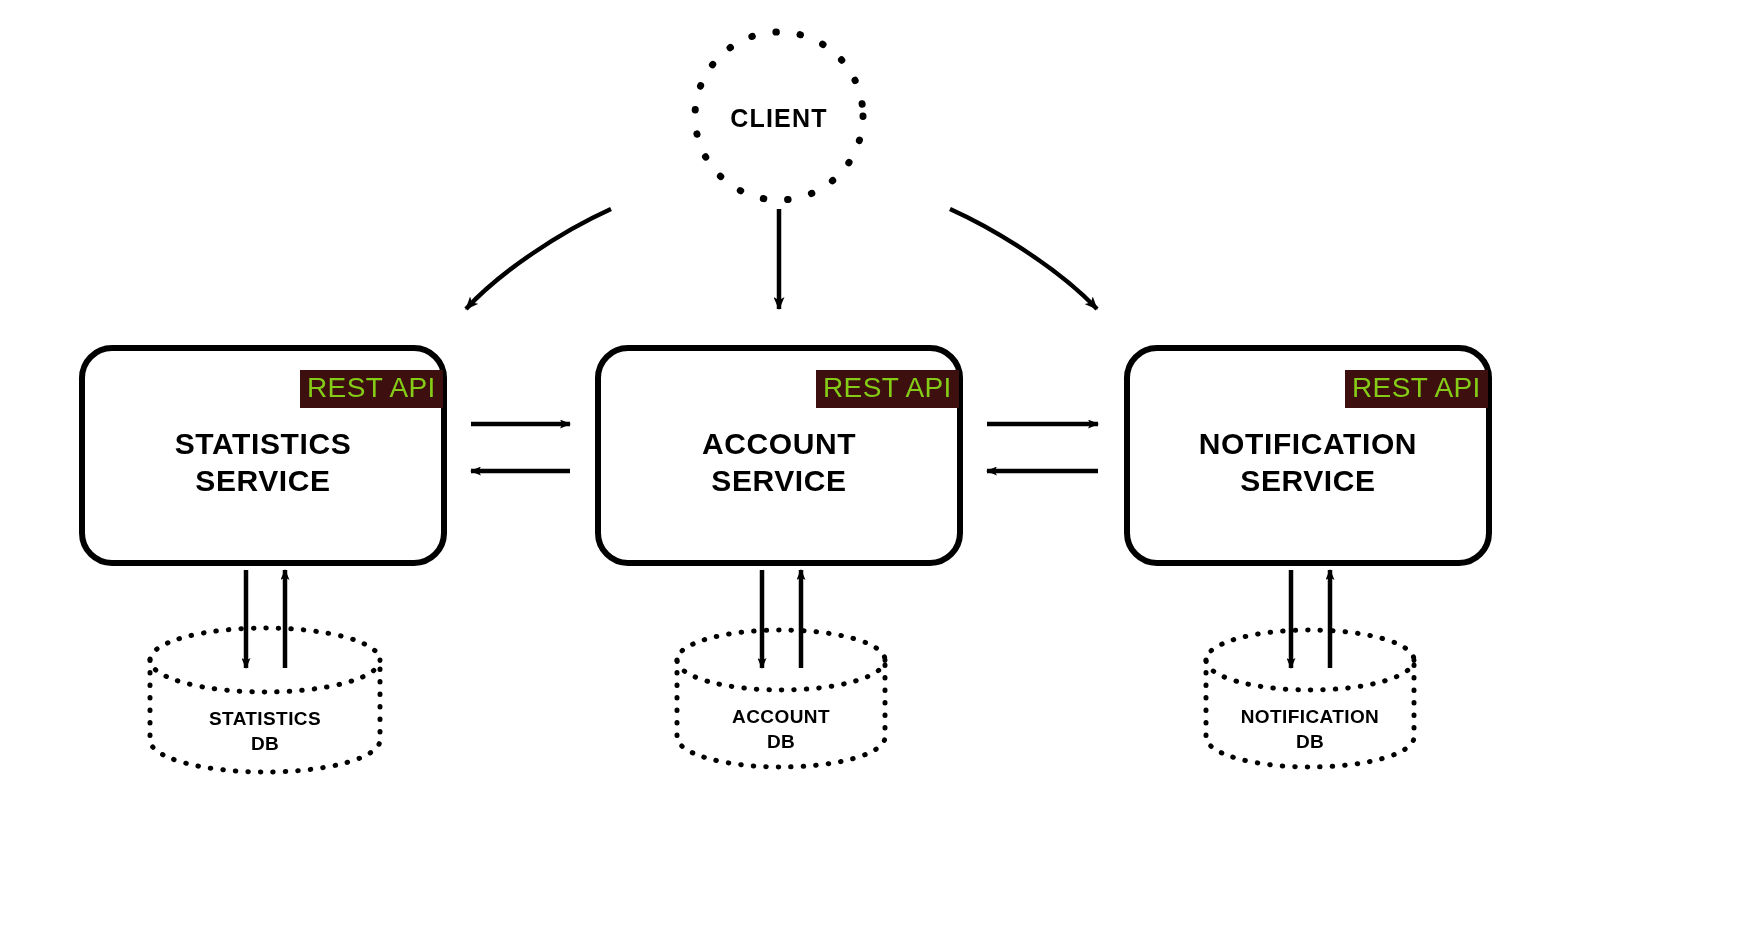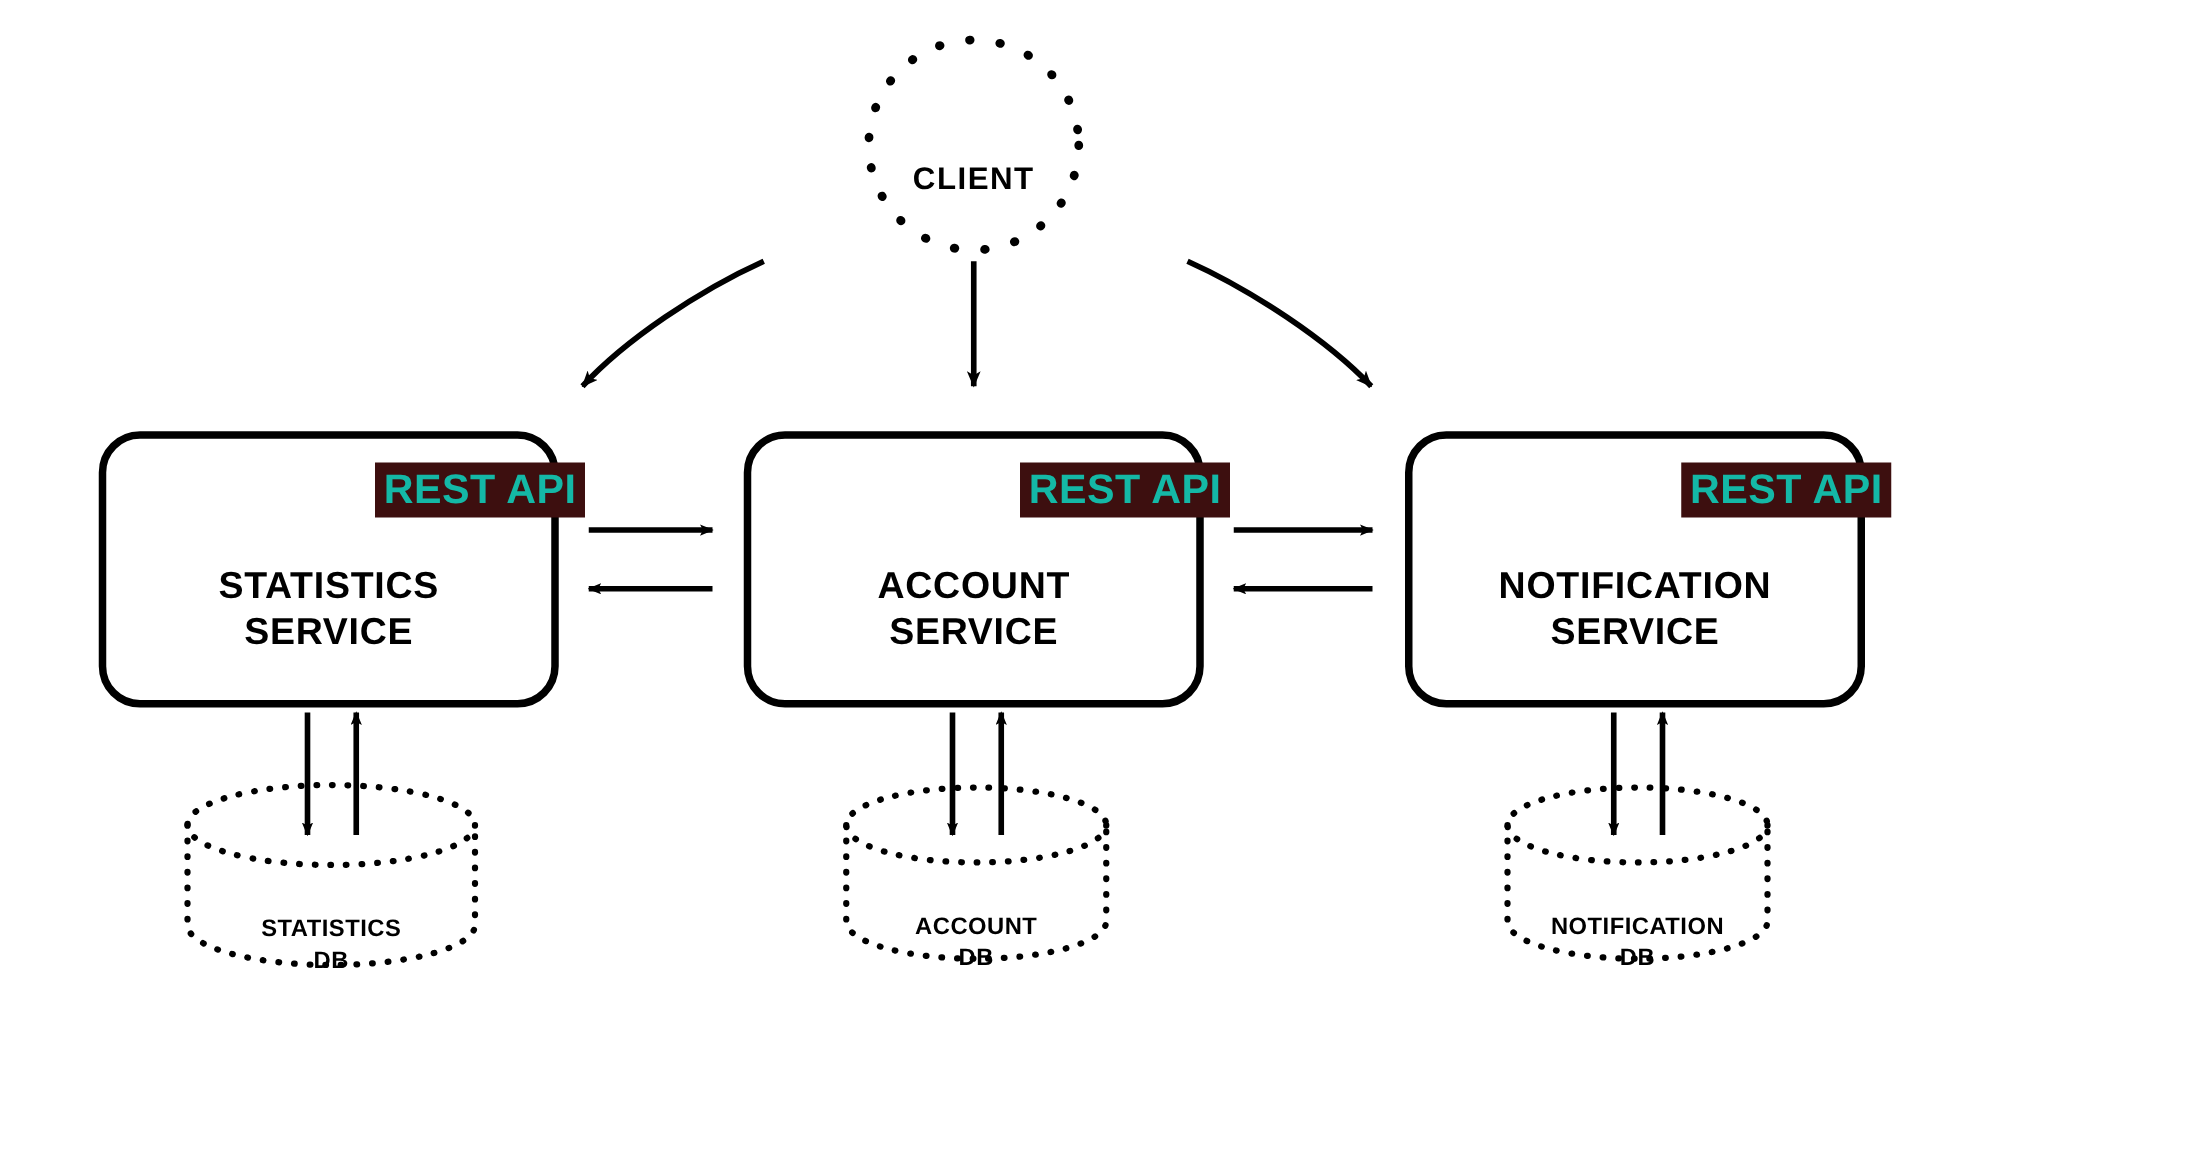--- a/index.html
+++ b/index.html
@@ -26,40 +26,39 @@
     height: 930px;
   }
   .node-text {
     position: absolute;
     text-align: center;
     font-weight: bold;
     color: #000000;
     letter-spacing: 0.3px;
     line-height: 1.22;
     user-select: none;
-    margin-top: 25px;
   }
   .client-label {
     font-size: 25px;
     letter-spacing: 1.2px;
   }
   .service-label {
     font-size: 30px;
     letter-spacing: 0.6px;
   }
   .db-label {
     font-size: 19px;
     letter-spacing: 0.4px;
     line-height: 1.3;
   }
   .rest-badge {
     position: absolute;
-    color: #14b8a6;
-    font-size: 33px;
-    font-weight: bold;
+    color: #84cc16;
+    font-size: 28px;
+    font-weight: normal;
     letter-spacing: 0.4px;
     padding: 2px 7px 4px 7px;
     white-space: nowrap;
     user-select: none;
   }
 </style>
 </head>
 <body>
 
 <div id="diagram-root">

